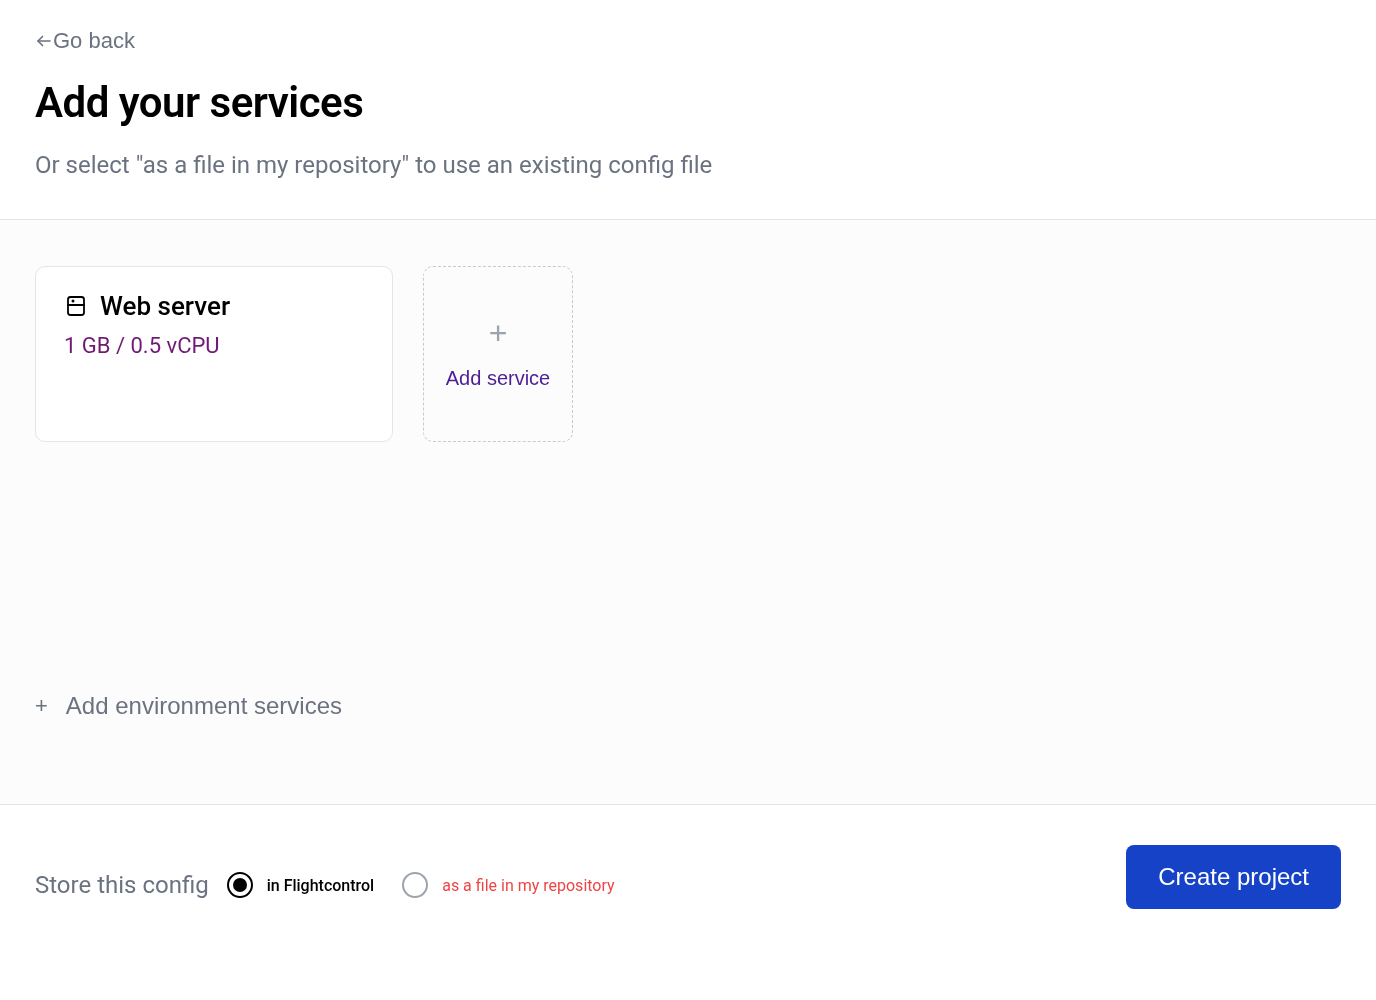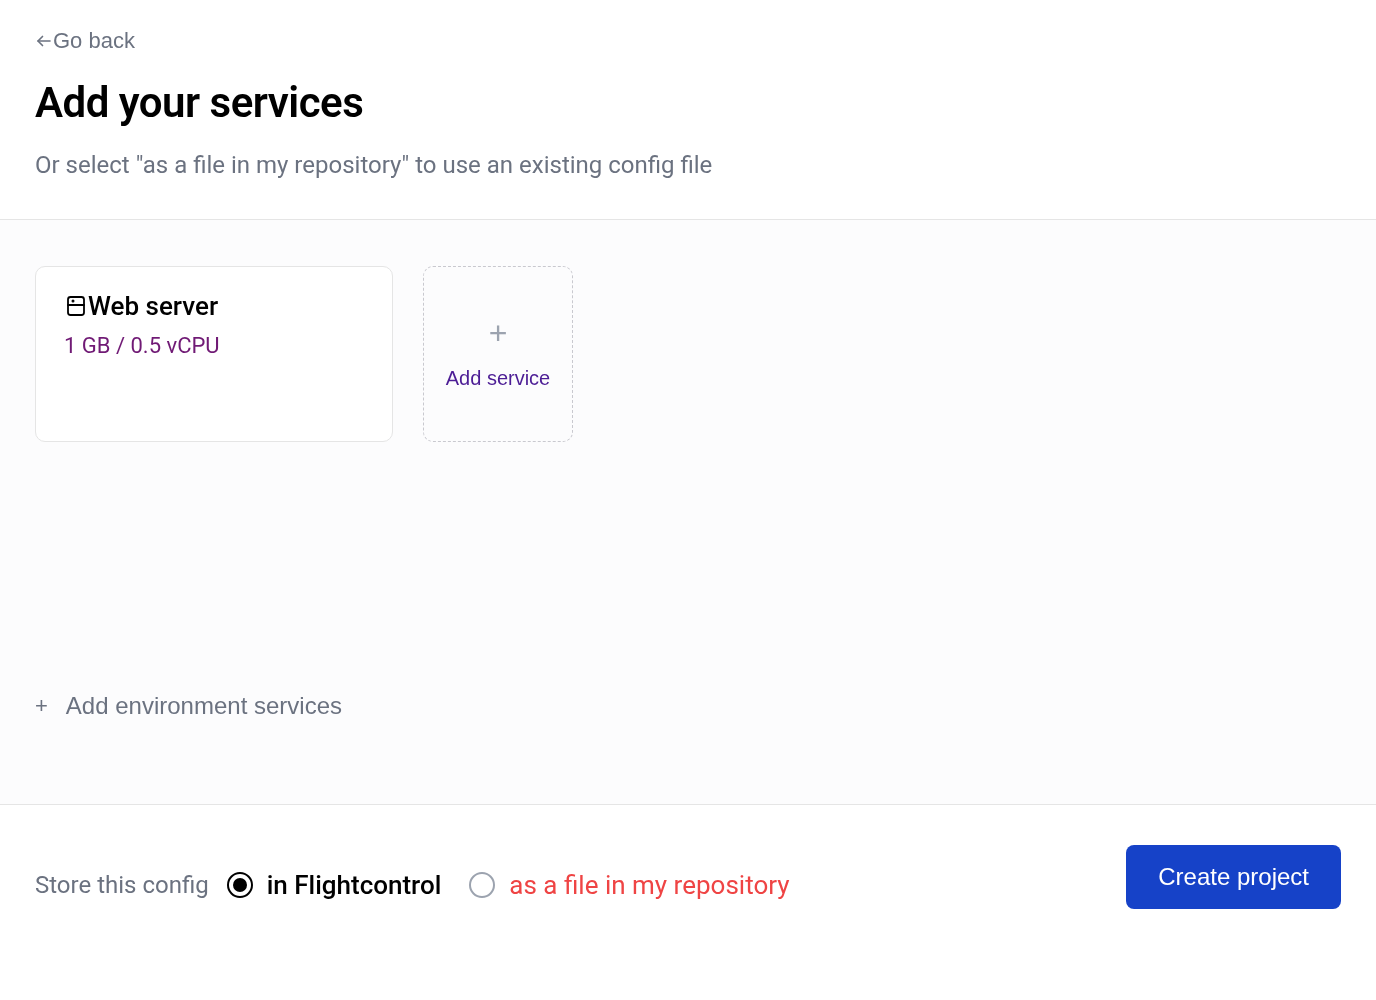--- a/index.html
+++ b/index.html
@@ -61,20 +61,21 @@
       height: 176px;
       border: 1.5px solid #e5e5e5;
       border-radius: 10px;
       background: #ffffff;
       padding: 24px 28px;
       cursor: pointer;
     }
     .service-card-header {
       display: flex;
       align-items: center;
+      gap: 12px;
       margin-bottom: 12px;
     }
     .service-icon {
       width: 24px;
       height: 24px;
     }
     .service-name {
       font-size: 26px;
       font-weight: 500;
       color: #000;
@@ -168,21 +169,21 @@
     .radio-outer.unselected {
       border-color: #9ca3af;
     }
     .radio-inner {
       width: 14px;
       height: 14px;
       border-radius: 50%;
       background: #000;
     }
     .radio-text {
-      font-size: 26px;
+      font-size: 16px;
       font-weight: 500;
     }
     .radio-text.unselected {
       color: #ef4444;
       font-weight: 400;
     }
     .create-btn {
       background: #1642c8;
       color: #ffffff;
       border: none;

